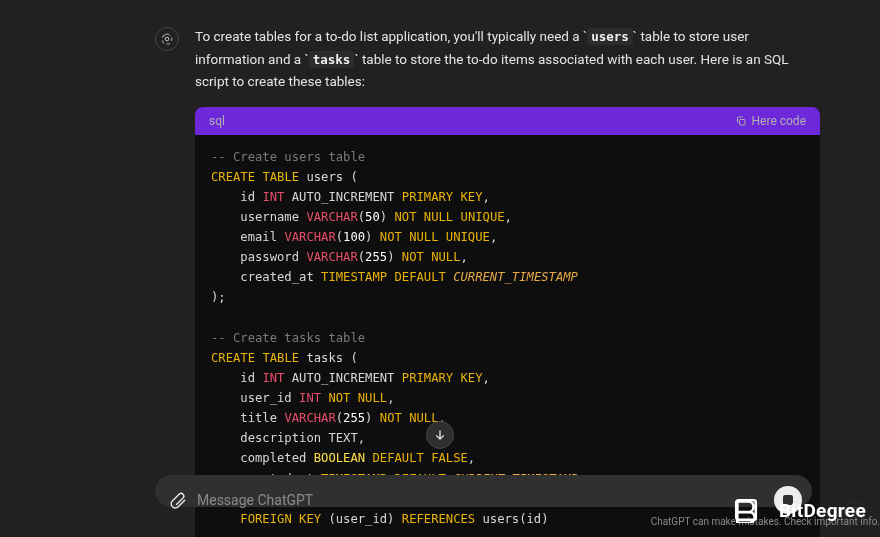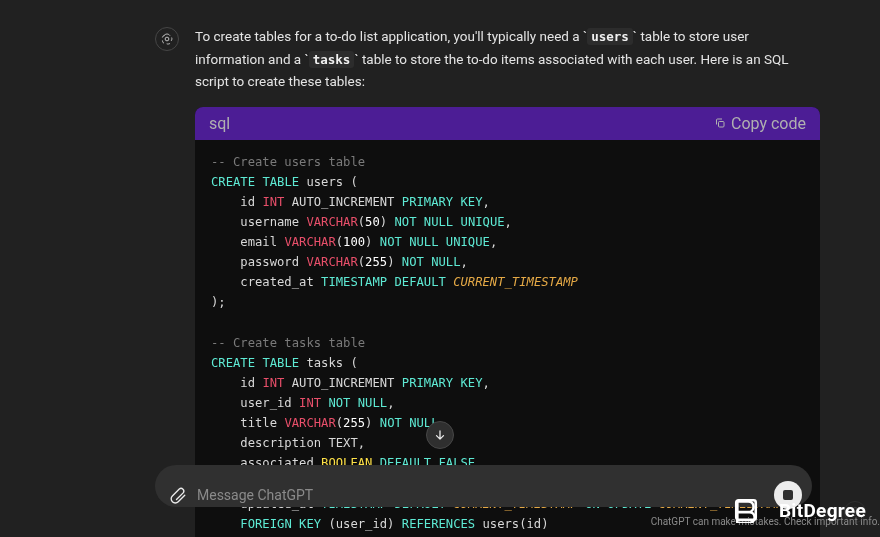--- a/index.html
+++ b/index.html
@@ -48,56 +48,56 @@
     font-weight: 600;
   }
   .code-block {
     margin-top: 14px;
     margin-left: 40px;
     background: #0e0e0e;
     border-radius: 8px;
     overflow: hidden;
   }
   .code-header {
-    background: #4c1d95;
+    background: #6d28d9;
     display: flex;
     justify-content: space-between;
     align-items: center;
     padding: 7px 14px;
-    font-size: 16px;
+    font-size: 12px;
     color: #b0b0b0;
   }
   .copy-btn {
     display: flex;
     align-items: center;
     gap: 5px;
     cursor: pointer;
     color: #b0b0b0;
   }
   .code-body {
     padding: 12px 16px 14px 16px;
     font-family: "SFMono-Regular", Consolas, monospace;
     font-size: 12.2px;
     line-height: 1.65;
     white-space: pre;
     color: #d8d8d8;
   }
   .c-cmmt { color: #7a7a7a; }
-  .c-kw   { color: #5eead4; }
+  .c-kw   { color: #eab308; }
   .c-type { color: #e84f6a; }
   .c-con  { color: #e5a946; font-style: italic; }
   .c-col  { color: #fde047; }
   .c-num  { color: #ffffff; }
 
   .input-bar {
     position: absolute;
     left: 155px;
     right: 68px;
     bottom: 30px;
-    height: 42px;
+    height: 32px;
     background: #303030;
     border-radius: 26px;
     display: flex;
     align-items: center;
     padding: 17px 10px 0 14px;
   }
   .input-placeholder {
     flex: 1;
     color: #8a8a8a;
     font-size: 14px;
@@ -187,39 +187,39 @@
   </div>
 
   <div class="code-block">
     <div class="code-header">
       <span>sql</span>
       <div class="copy-btn">
         <svg width="12" height="12" viewBox="0 0 24 24" fill="none" stroke="#b0b0b0" stroke-width="2">
             <rect x="9" y="9" width="11" height="11" rx="2"></rect>
             <path d="M5 15V6a2 2 0 0 1 2-2h9"></path>
           </svg>
-        <span>Copy code</span>
+        <span>Here code</span>
       </div>
     </div>
     <div class="code-body"><span class="c-cmmt">-- Create users table</span>
 <span class="c-kw">CREATE</span> <span class="c-kw">TABLE</span><span> users (</span>
 <span>    id </span><span class="c-type">INT</span><span> AUTO_INCREMENT </span><span class="c-kw">PRIMARY KEY</span><span>,</span>
 <span>    username </span><span class="c-type">VARCHAR</span><span>(</span><span class="c-num">50</span><span>) </span><span class="c-kw">NOT</span><span> </span><span class="c-kw">NULL</span><span> </span><span class="c-kw">UNIQUE</span><span>,</span>
 <span>    email </span><span class="c-type">VARCHAR</span><span>(</span><span class="c-num">100</span><span>) </span><span class="c-kw">NOT</span><span> </span><span class="c-kw">NULL</span><span> </span><span class="c-kw">UNIQUE</span><span>,</span>
 <span>    password </span><span class="c-type">VARCHAR</span><span>(</span><span class="c-num">255</span><span>) </span><span class="c-kw">NOT</span><span> </span><span class="c-kw">NULL</span><span>,</span>
 <span>    created_at </span><span class="c-kw">TIMESTAMP</span><span> </span><span class="c-kw">DEFAULT</span><span> </span><span class="c-con">CURRENT_TIMESTAMP</span>
 <span>);</span>
 <span></span>
 <span class="c-cmmt">-- Create tasks table</span>
 <span class="c-kw">CREATE</span> <span class="c-kw">TABLE</span><span> tasks (</span>
 <span>    id </span><span class="c-type">INT</span><span> AUTO_INCREMENT </span><span class="c-kw">PRIMARY KEY</span><span>,</span>
 <span>    user_id </span><span class="c-type">INT</span><span> </span><span class="c-kw">NOT</span><span> </span><span class="c-kw">NULL</span><span>,</span>
 <span>    title </span><span class="c-type">VARCHAR</span><span>(</span><span class="c-num">255</span><span>) </span><span class="c-kw">NOT</span><span> </span><span class="c-kw">NULL</span><span>,</span>
 <span>    description TEXT,</span>
-<span>    associated </span><span class="c-col">BOOLEAN</span><span> </span><span class="c-kw">DEFAULT</span><span> </span><span class="c-kw">FALSE</span><span>,</span>
+<span>    completed </span><span class="c-col">BOOLEAN</span><span> </span><span class="c-kw">DEFAULT</span><span> </span><span class="c-kw">FALSE</span><span>,</span>
 <span>    created_at </span><span class="c-kw">TIMESTAMP</span><span> </span><span class="c-kw">DEFAULT</span><span> </span><span class="c-con">CURRENT_TIMESTAMP</span><span>,</span>
 <span>    updated_at </span><span class="c-kw">TIMESTAMP</span><span> </span><span class="c-kw">DEFAULT</span><span> </span><span class="c-con">CURRENT_TIMESTAMP</span><span> </span><span class="c-kw">ON</span><span> </span><span class="c-kw">UPDATE</span><span> </span><span class="c-con">CURRENT_TIMESTAMP</span><span>,</span>
 <span>    </span><span class="c-kw">FOREIGN KEY</span><span> (user_id) </span><span class="c-kw">REFERENCES</span><span> users(id)</span></div>
   </div>
 </div>
 
 <div class="scroll-down">
   <svg width="14" height="14" viewBox="0 0 24 24" fill="none" stroke="#ececec" stroke-width="2.2" stroke-linecap="round" stroke-linejoin="round">
       <path d="M12 5v14M6 13l6 6 6-6"></path>
     </svg>

